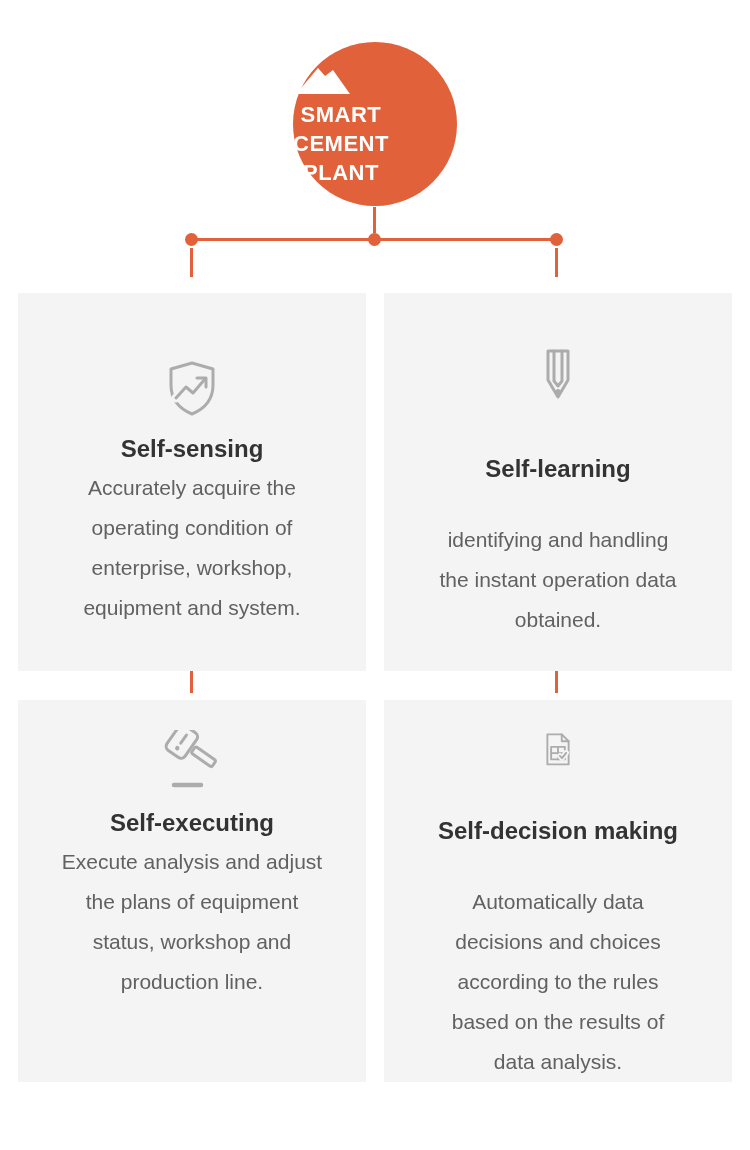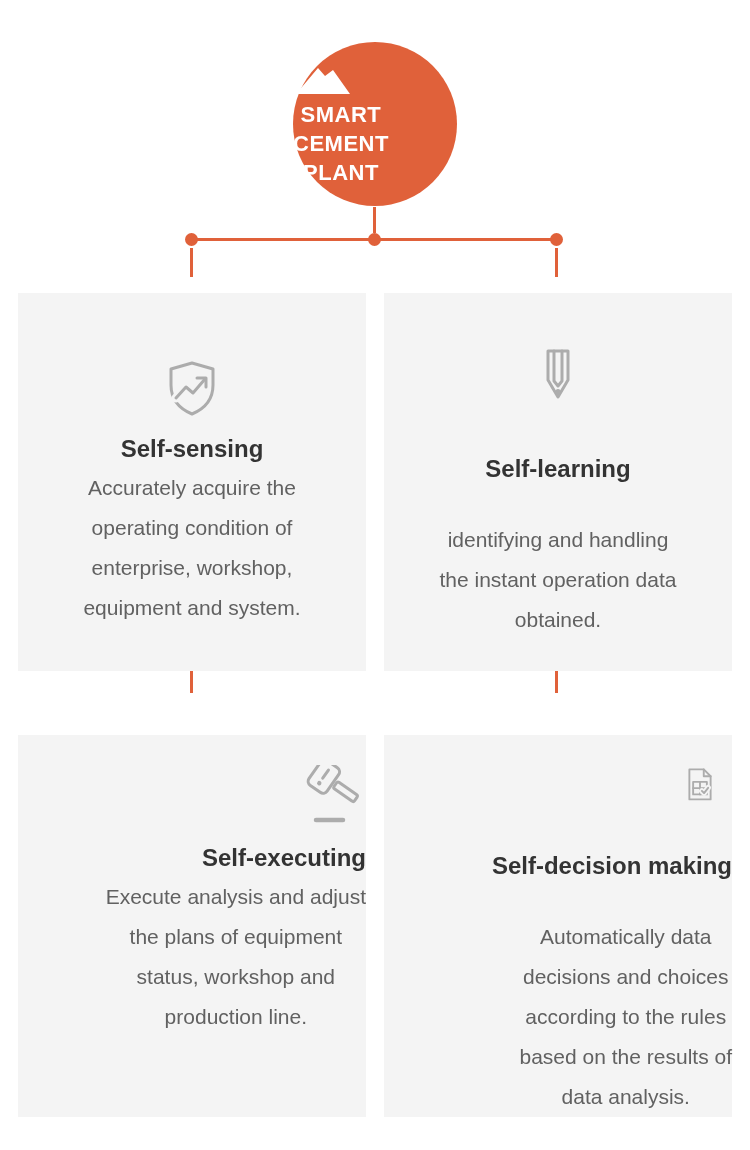--- a/index.html
+++ b/index.html
@@ -31,21 +31,21 @@
   }
   .dot-center { left:368px; top:233px; }
   .dot-left   { left:185px; top:233px; }
   .dot-right  { left:550px; top:233px; }
   
   .card {
     position:absolute; width:348px; background:#F4F4F4;
     display:flex; flex-direction:column; align-items:center; text-align:center;
   }
   .row-top { top:293px; height:378px;justify-content:center; }
-  .row-bottom { top:735px; height:382px;align-items:flex-end; }
+  .row-bottom { top:700px; height:382px; }
   .col-left { left:18px; }
   .col-right { left:384px;gap:32px; }
   .card svg.icon { margin-top:20px; }
   .row-bottom svg.icon { margin-top:30px; }
   .card h2 {
     margin-top:14px; font-size:24px; line-height:30px;
     font-weight:bold; color:#333333;
   }
   .card .body {
     margin-top:4px; font-size:21px; line-height:40px; color:#616161;

